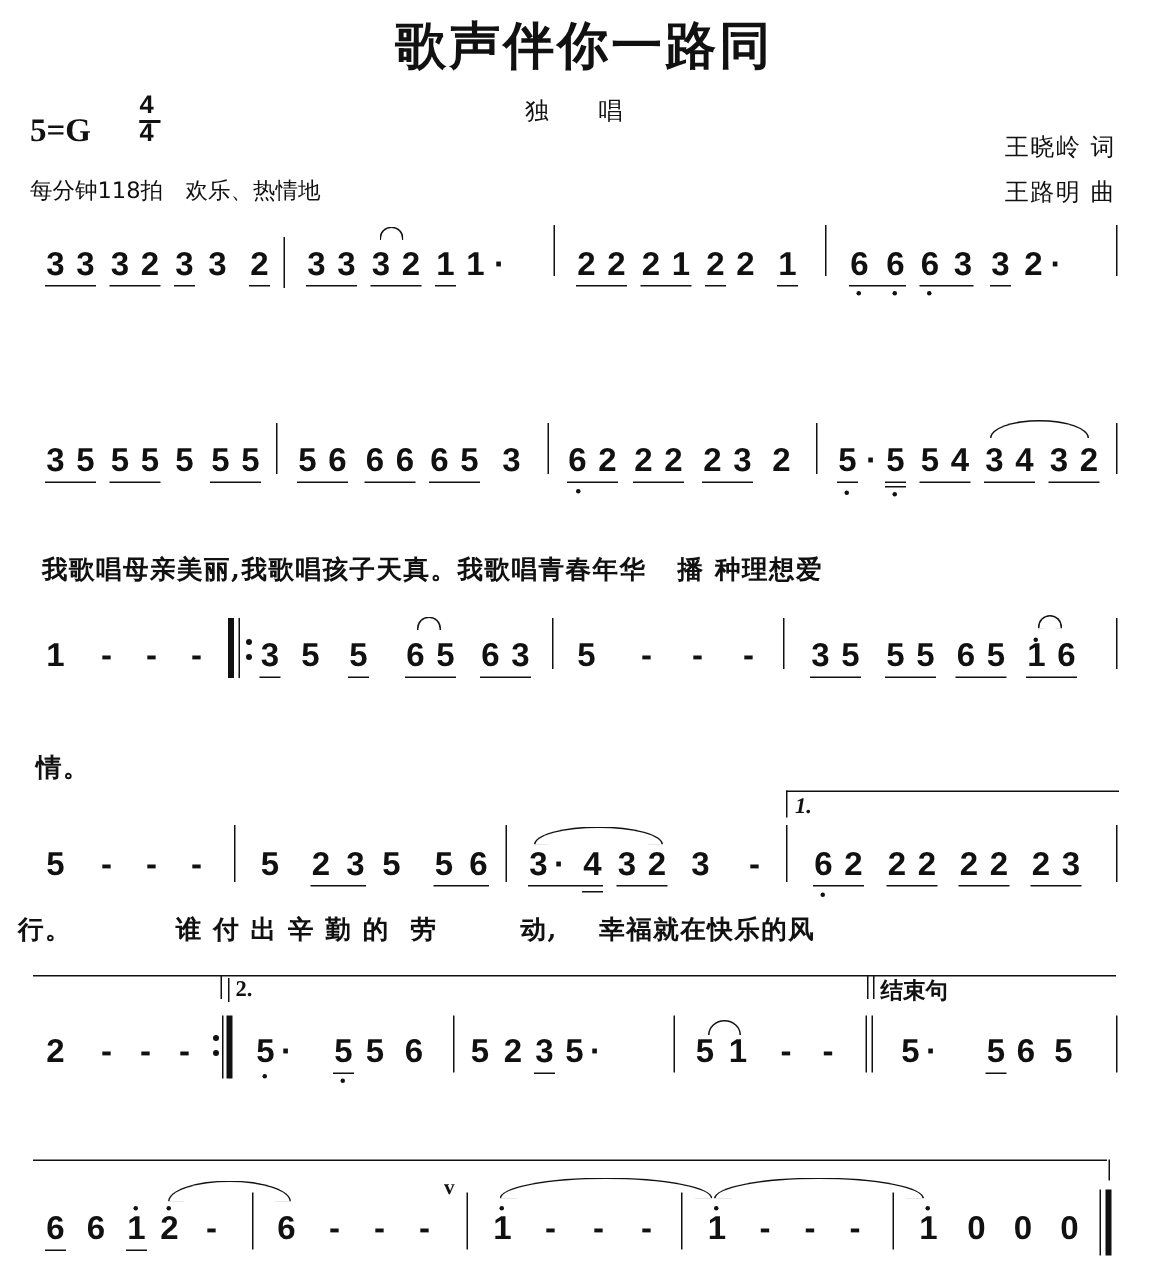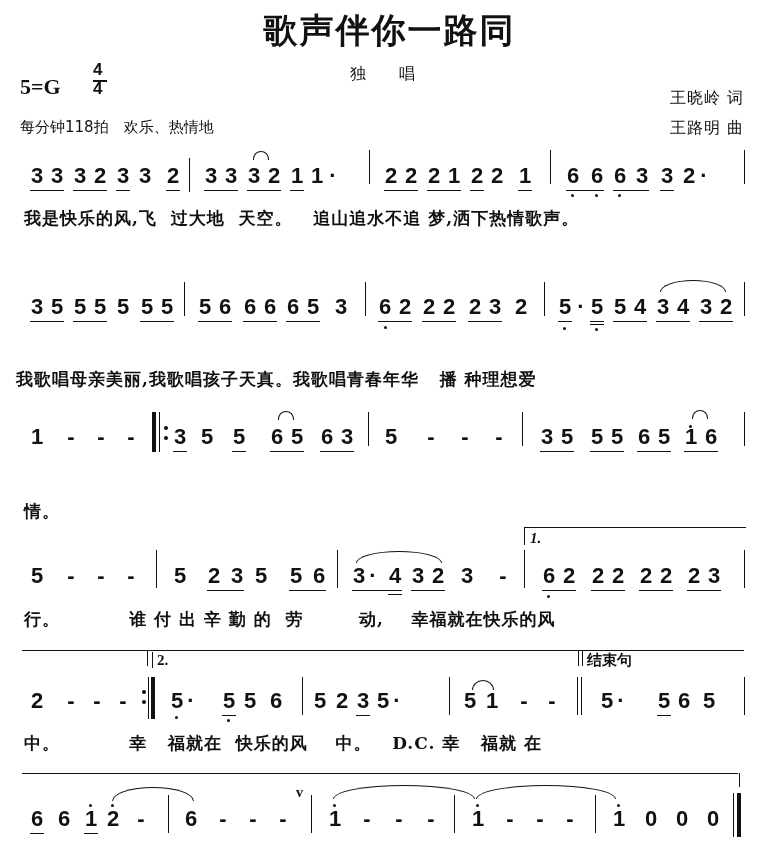--- a/index.html
+++ b/index.html
@@ -101,21 +101,20 @@
   <span class="n" style="left:682px;top:163px">2</span>
   <span class="n" style="left:697px;top:163px">·</span>
   <div class="ul" style="left:566px;top:190px;width:38px"></div>
   <div class="ul" style="left:613px;top:190px;width:36px"></div>
   <div class="ul" style="left:660px;top:190px;width:14px"></div>
   <div class="dot-below" style="left:571px;top:194px"></div>
   <div class="dot-below" style="left:595px;top:194px"></div>
   <div class="dot-below" style="left:618px;top:194px"></div>
   <div class="bar" style="left:744px;top:150px;height:34px"></div>
 
-  <div class="lyric" style="left:24px;top:207px">我是快乐的风,飞  过大地  天空。   追山追水不追 梦,洒下热情歌声。</div>
 </div>
 
 <div class="abs notes" style="left:0;top:0;width:779px;height:400px">
   <span class="n" style="left:30px;top:294px">3</span>
   <span class="n" style="left:50px;top:294px">5</span>
   <span class="n" style="left:73px;top:294px">5</span>
   <span class="n" style="left:93px;top:294px">5</span>
   <span class="n" style="left:116px;top:294px">5</span>
   <span class="n" style="left:140px;top:294px">5</span>
   <span class="n" style="left:160px;top:294px">5</span>
@@ -162,21 +161,21 @@
   <div class="ul" style="left:590px;top:321px;width:14px"></div>
   <div class="ul" style="left:590px;top:324px;width:14px"></div>
   <div class="ul" style="left:613px;top:321px;width:34px"></div>
   <div class="ul" style="left:656px;top:321px;width:34px"></div>
   <div class="ul" style="left:699px;top:321px;width:34px"></div>
   <div class="dot-below" style="left:563px;top:327px"></div>
   <div class="dot-below" style="left:595px;top:328px"></div>
   <div class="slur" style="left:660px;top:280px;width:66px;height:12px"></div>
   <div class="bar" style="left:744px;top:282px;height:34px"></div>
 
-  <div class="lyric" style="left:16px;top:368px">我歌唱母亲美丽,我歌唱孩子天真。我歌唱青春年华   播 种理想爱</div>
+  <div class="lyric" style="left:28px;top:368px">我歌唱母亲美丽,我歌唱孩子天真。我歌唱青春年华   播 种理想爱</div>
 </div>
 
 <div class="abs notes" style="left:0;top:0;width:779px;height:530px">
   <span class="n" style="left:30px;top:424px">1</span>
   <span class="n" style="left:64px;top:424px">-</span>
   <span class="n" style="left:94px;top:424px">-</span>
   <span class="n" style="left:124px;top:424px">-</span>
   <div class="bar-thick" style="left:152px;top:412px;height:40px"></div>
   <div class="bar" style="left:159px;top:412px;height:40px"></div>
   <div class="rdots" style="left:164px;top:426px"></div>
@@ -262,21 +261,21 @@
   <span class="n" style="left:659px;top:563px">2</span>
   <span class="n" style="left:687px;top:563px">2</span>
   <span class="n" style="left:707px;top:563px">3</span>
   <div class="ul" style="left:542px;top:590px;width:34px"></div>
   <div class="ul" style="left:591px;top:590px;width:34px"></div>
   <div class="ul" style="left:639px;top:590px;width:34px"></div>
   <div class="ul" style="left:687px;top:590px;width:34px"></div>
   <div class="dot-below" style="left:547px;top:595px"></div>
   <div class="bar" style="left:744px;top:550px;height:38px"></div>
 
-  <div class="lyric" style="left:24px;top:608px">行。          谁 付 出 辛 勤 的  劳        动,    幸福就在快乐的风</div>
+  <div class="lyric" style="left:12px;top:608px">行。          谁 付 出 辛 勤 的  劳        动,    幸福就在快乐的风</div>
 </div>
 
 <div class="abs notes" style="left:0;top:0;width:779px;height:760px">
   <div class="hline" style="left:22px;top:650px;width:722px"></div>
   <div class="vline" style="left:147px;top:650px;height:16px"></div>
   <div class="vline" style="left:152px;top:652px;height:16px"></div>
   <span class="small" style="left:157px;top:652px;font-style:normal">2.</span>
   <div class="vline" style="left:578px;top:650px;height:16px"></div>
   <div class="vline" style="left:582px;top:650px;height:16px"></div>
   <span class="abs" style="left:587px;top:651px;font-family:'DejaVu Sans',sans-serif;font-size:15px;font-weight:bold">结束句</span>
@@ -316,21 +315,20 @@
   <div class="bar" style="left:581px;top:677px;height:38px"></div>
 
   <span class="n" style="left:600px;top:688px">5</span>
   <span class="n" style="left:614px;top:688px">·</span>
   <span class="n" style="left:657px;top:688px">5</span>
   <span class="n" style="left:677px;top:688px">6</span>
   <span class="n" style="left:702px;top:688px">5</span>
   <div class="ul" style="left:657px;top:715px;width:14px"></div>
   <div class="bar" style="left:744px;top:677px;height:38px"></div>
 
-  <div class="lyric" style="left:24px;top:732px">中。          幸   福就在  快乐的风    中。   D.C. 幸   福就 在</div>
 </div>
 
 <div class="abs notes" style="left:0;top:0;width:779px;height:844px">
   <div class="hline" style="left:22px;top:773px;width:716px"></div>
   <div class="vline" style="left:739px;top:773px;height:14px"></div>
 
   <span class="n" style="left:30px;top:806px">6</span>
   <span class="n" style="left:57px;top:806px">6</span>
   <span class="n" style="left:84px;top:806px">1</span>
   <span class="n" style="left:106px;top:806px">2</span>

